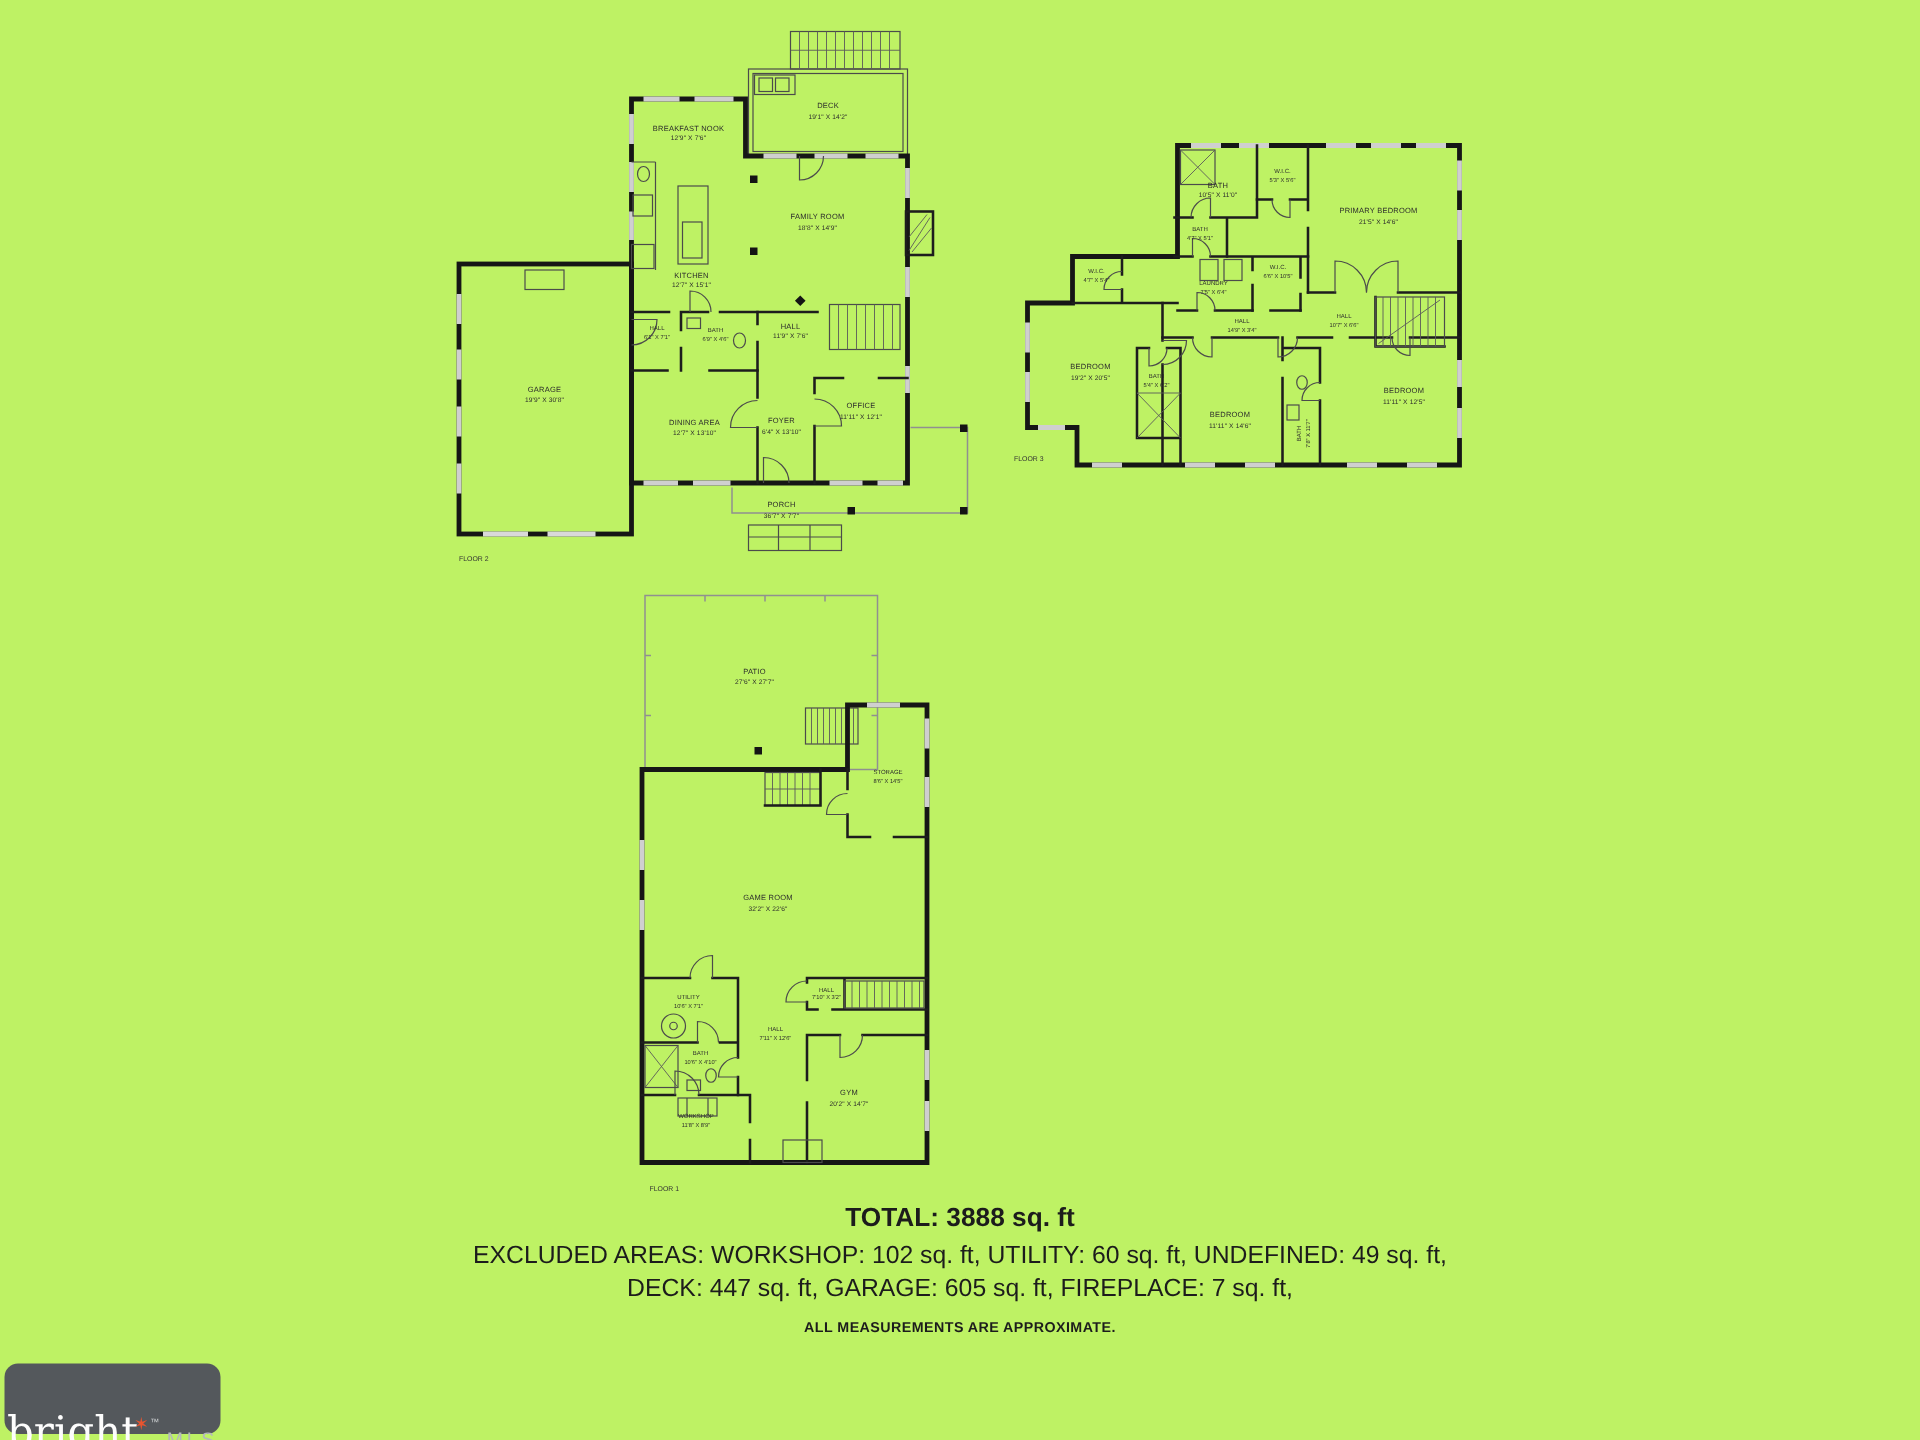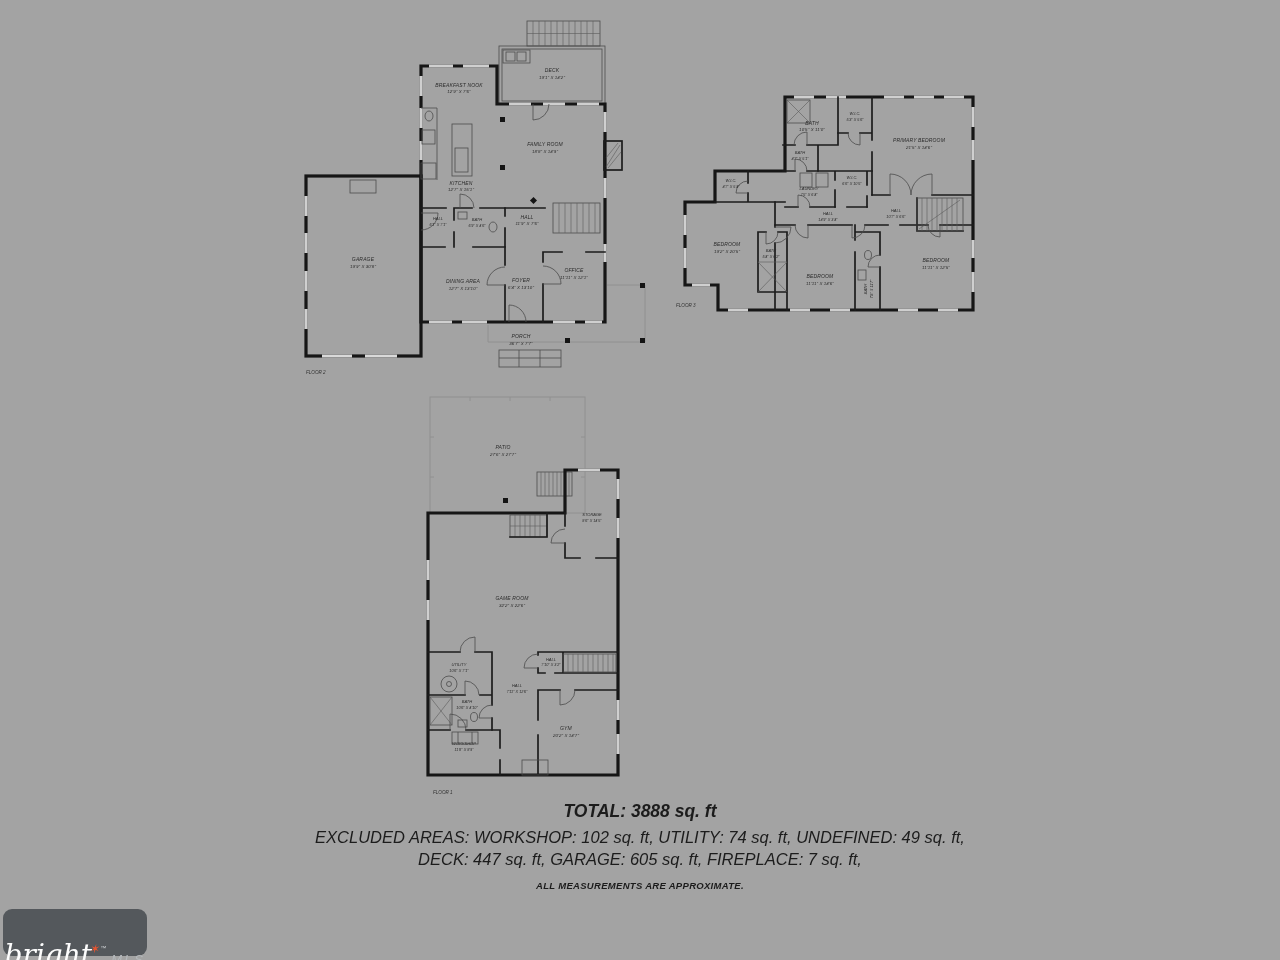--- a/index.html
+++ b/index.html
@@ -1,18 +1,18 @@
 <!DOCTYPE html>
 <html><head>
 <meta charset="utf-8">
 <style>
   html,body{margin:0;padding:0;background:#ffffff;}
   body{width:1280px;height:960px;position:relative;overflow:hidden;
        font-family:"Liberation Sans",sans-serif;}
-  .canvas{position:absolute;left:0;top:0;width:1280px;height:960px;background:#a3a3a3;font-style:italic;}
+  .canvas{position:absolute;left:0;top:0;width:1280px;height:960px;background:#bef264;}
   svg.plan{position:absolute;left:0;top:0;width:1280px;height:960px;}
 
   
   .wx{stroke:#161616;stroke-width:3.2;fill:none;stroke-linecap:square;}
   .wi{stroke:#1d1d1d;stroke-width:1.7;fill:none;stroke-linecap:square;}
   .wt{stroke:#4b4b4b;stroke-width:0.8;fill:none;}
   .wd{stroke:#909090;stroke-width:1;fill:none;}
   .win{stroke:#cfcfcf;stroke-width:3.2;fill:none;}
   .gdoor{stroke:#d9d9d9;stroke-width:3.2;fill:none;}
   .hatch{stroke:#5a5a5a;stroke-width:0.6;fill:none;}
@@ -274,21 +274,21 @@
     <text class="rm" x="566" y="730">GYM</text>
     <text class="dm" x="566" y="737">20'2" X 14'7"</text>
     <text class="rs" x="464" y="745">WORKSHOP</text>
     <text class="ds" x="464" y="751">11'8" X 8'9"</text>
     <text class="fl" x="433" y="794">FLOOR 1</text>
   </g>
 </svg>
 
   <div class="summary">
     <div class="total">TOTAL: 3888 sq. ft</div>
-    <div class="line">EXCLUDED AREAS: WORKSHOP: 102 sq. ft, UTILITY: 74 sq. ft, UNDEFINED: 49 sq. ft,</div>
+    <div class="line">EXCLUDED AREAS: WORKSHOP: 102 sq. ft, UTILITY: 60 sq. ft, UNDEFINED: 49 sq. ft,</div>
     <div class="line">DECK: 447 sq. ft, GARAGE: 605 sq. ft, FIREPLACE: 7 sq. ft,</div>
     <div class="disclaimer">ALL MEASUREMENTS ARE APPROXIMATE.</div>
   </div>
 
   <div class="logo">
     <div class="inner">
       <span class="brand">bright</span>
         <span class="star">✶</span>
         <span class="tm">™</span>
         <span class="mls">MLS</span>

